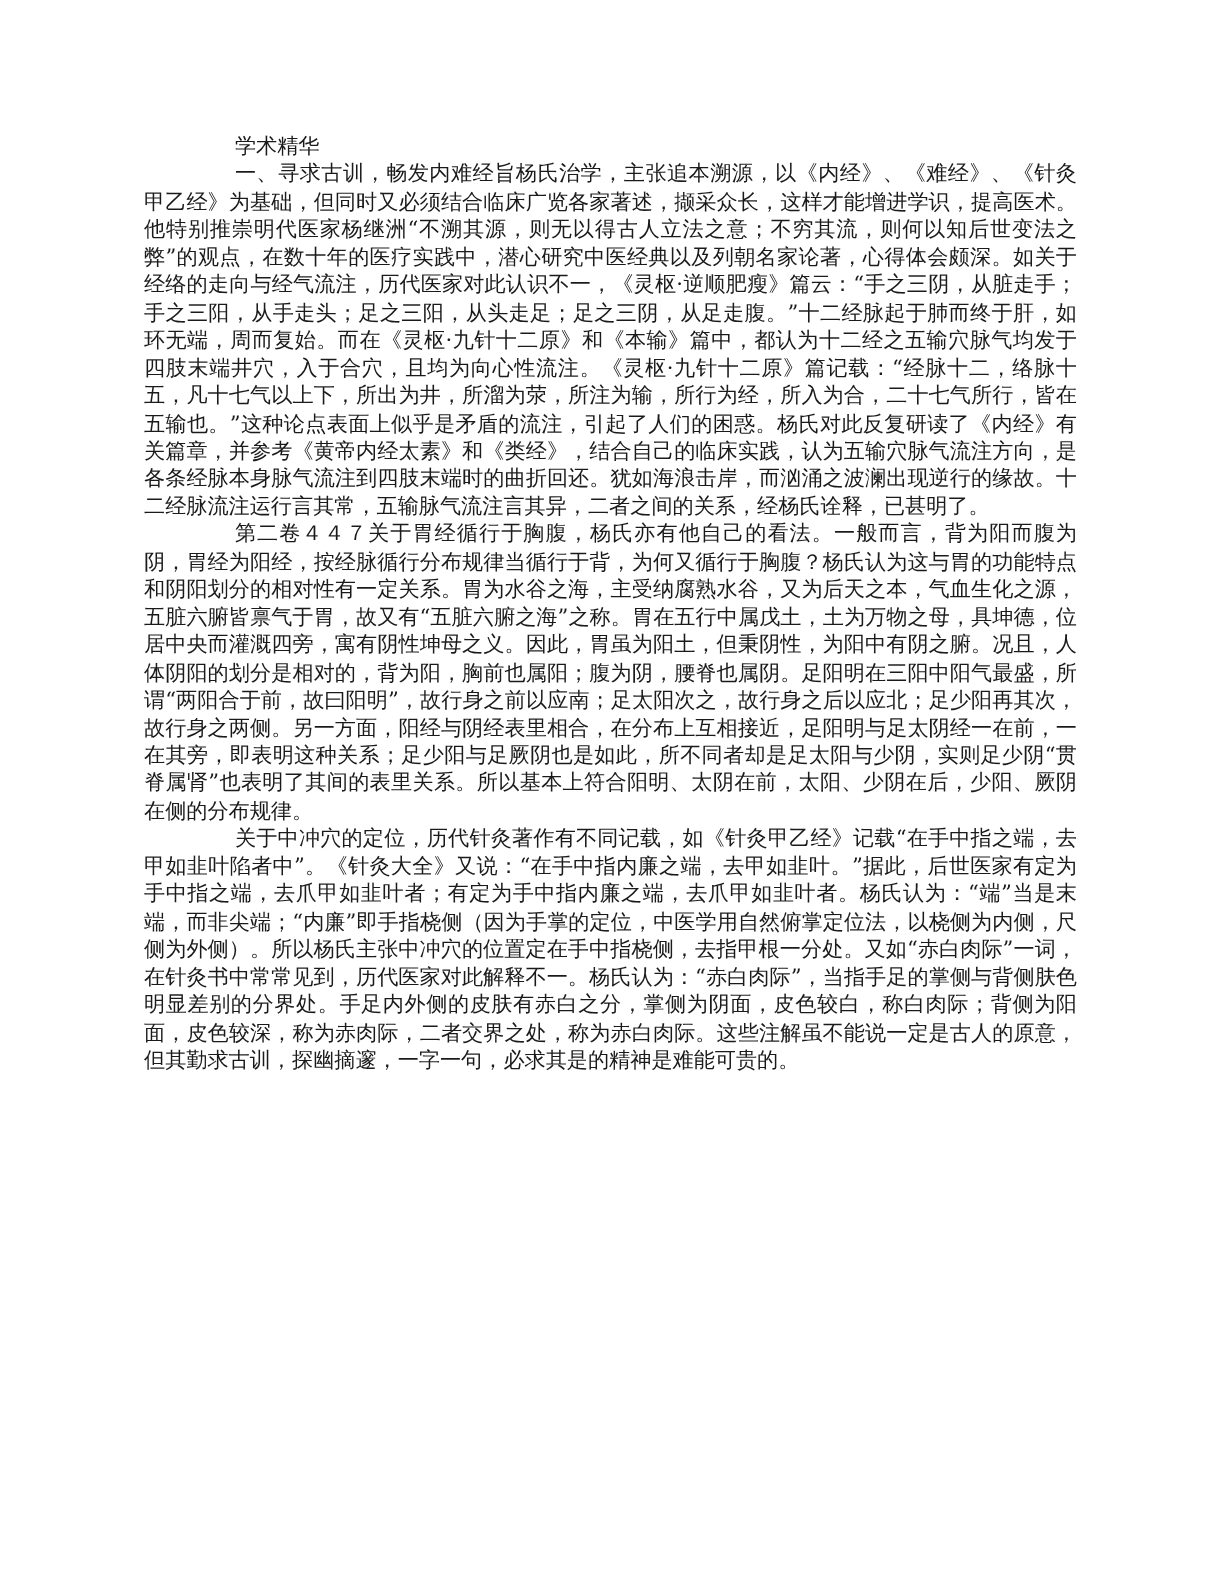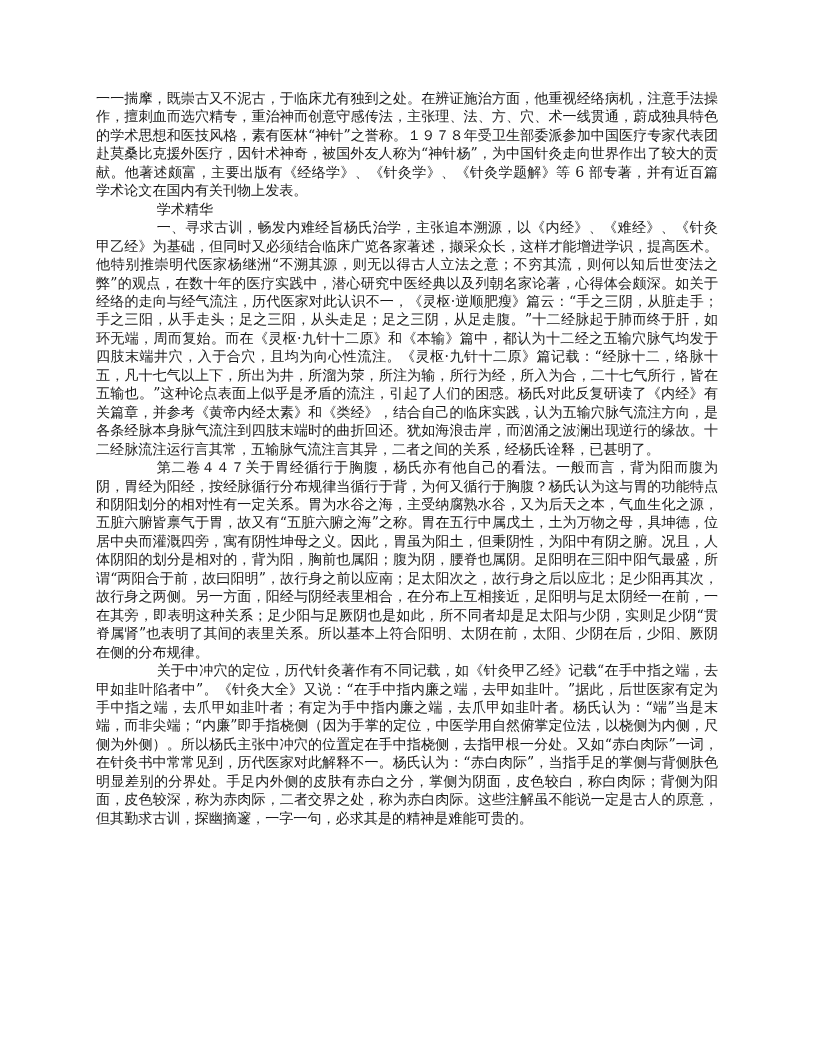--- a/index.html
+++ b/index.html
@@ -34,19 +34,18 @@
   }
   .para.continuation {
     text-indent: 0;
   }
 </style>
 </head>
 <body>
 
 <div class="page">
   <div class="text-block">
-    <p class="para continuation">一一揣摩，既崇古又不泥古，于临床尤有独到之处。在辨证施治方面，他重视经络病机，注意手法操作，擅刺血而选穴精专，重治神而创意守感传法，主张理、法、方、穴、术一线贯通，蔚成独具特色的学术思想和医技风格，素有医林“神针”之誉称。１９７８年受卫生部委派参加中国医疗专家代表团赴莫桑比克援外医疗，因针术神奇，被国外友人称为“神针杨”，为中国针灸走向世界作出了较大的贡献。他著述颇富，主要出版有《经络学》、《针灸学》、《针灸学题解》等 6 部专著，并有近百篇学术论文在国内有关刊物上发表。</p>
     <p class="para">学术精华</p>
     <p class="para">一、寻求古训，畅发内难经旨杨氏治学，主张追本溯源，以《内经》、《难经》、《针灸甲乙经》为基础，但同时又必须结合临床广览各家著述，撷采众长，这样才能增进学识，提高医术。他特别推崇明代医家杨继洲“不溯其源，则无以得古人立法之意；不穷其流，则何以知后世变法之弊”的观点，在数十年的医疗实践中，潜心研究中医经典以及列朝名家论著，心得体会颇深。如关于经络的走向与经气流注，历代医家对此认识不一，《灵枢·逆顺肥瘦》篇云：“手之三阴，从脏走手；手之三阳，从手走头；足之三阳，从头走足；足之三阴，从足走腹。”十二经脉起于肺而终于肝，如环无端，周而复始。而在《灵枢·九针十二原》和《本输》篇中，都认为十二经之五输穴脉气均发于四肢末端井穴，入于合穴，且均为向心性流注。《灵枢·九针十二原》篇记载：“经脉十二，络脉十五，凡十七气以上下，所出为井，所溜为荥，所注为输，所行为经，所入为合，二十七气所行，皆在五输也。”这种论点表面上似乎是矛盾的流注，引起了人们的困惑。杨氏对此反复研读了《内经》有关篇章，并参考《黄帝内经太素》和《类经》，结合自己的临床实践，认为五输穴脉气流注方向，是各条经脉本身脉气流注到四肢末端时的曲折回还。犹如海浪击岸，而汹涌之波澜出现逆行的缘故。十二经脉流注运行言其常，五输脉气流注言其异，二者之间的关系，经杨氏诠释，已甚明了。</p>
     <p class="para">第二卷４４７关于胃经循行于胸腹，杨氏亦有他自己的看法。一般而言，背为阳而腹为阴，胃经为阳经，按经脉循行分布规律当循行于背，为何又循行于胸腹？杨氏认为这与胃的功能特点和阴阳划分的相对性有一定关系。胃为水谷之海，主受纳腐熟水谷，又为后天之本，气血生化之源，五脏六腑皆禀气于胃，故又有“五脏六腑之海”之称。胃在五行中属戊土，土为万物之母，具坤德，位居中央而灌溉四旁，寓有阴性坤母之义。因此，胃虽为阳土，但秉阴性，为阳中有阴之腑。况且，人体阴阳的划分是相对的，背为阳，胸前也属阳；腹为阴，腰脊也属阴。足阳明在三阳中阳气最盛，所谓“两阳合于前，故曰阳明”，故行身之前以应南；足太阳次之，故行身之后以应北；足少阳再其次，故行身之两侧。另一方面，阳经与阴经表里相合，在分布上互相接近，足阳明与足太阴经一在前，一在其旁，即表明这种关系；足少阳与足厥阴也是如此，所不同者却是足太阳与少阴，实则足少阴“贯脊属肾”也表明了其间的表里关系。所以基本上符合阳明、太阴在前，太阳、少阴在后，少阳、厥阴在侧的分布规律。</p>
     <p class="para">关于中冲穴的定位，历代针灸著作有不同记载，如《针灸甲乙经》记载“在手中指之端，去甲如韭叶陷者中”。《针灸大全》又说：“在手中指内廉之端，去甲如韭叶。”据此，后世医家有定为手中指之端，去爪甲如韭叶者；有定为手中指内廉之端，去爪甲如韭叶者。杨氏认为：“端”当是末端，而非尖端；“内廉”即手指桡侧（因为手掌的定位，中医学用自然俯掌定位法，以桡侧为内侧，尺侧为外侧）。所以杨氏主张中冲穴的位置定在手中指桡侧，去指甲根一分处。又如“赤白肉际”一词，在针灸书中常常见到，历代医家对此解释不一。杨氏认为：“赤白肉际”，当指手足的掌侧与背侧肤色明显差别的分界处。手足内外侧的皮肤有赤白之分，掌侧为阴面，皮色较白，称白肉际；背侧为阳面，皮色较深，称为赤肉际，二者交界之处，称为赤白肉际。这些注解虽不能说一定是古人的原意，但其勤求古训，探幽摘邃，一字一句，必求其是的精神是难能可贵的。</p>
   </div>
 </div>
 
 </body></html>

